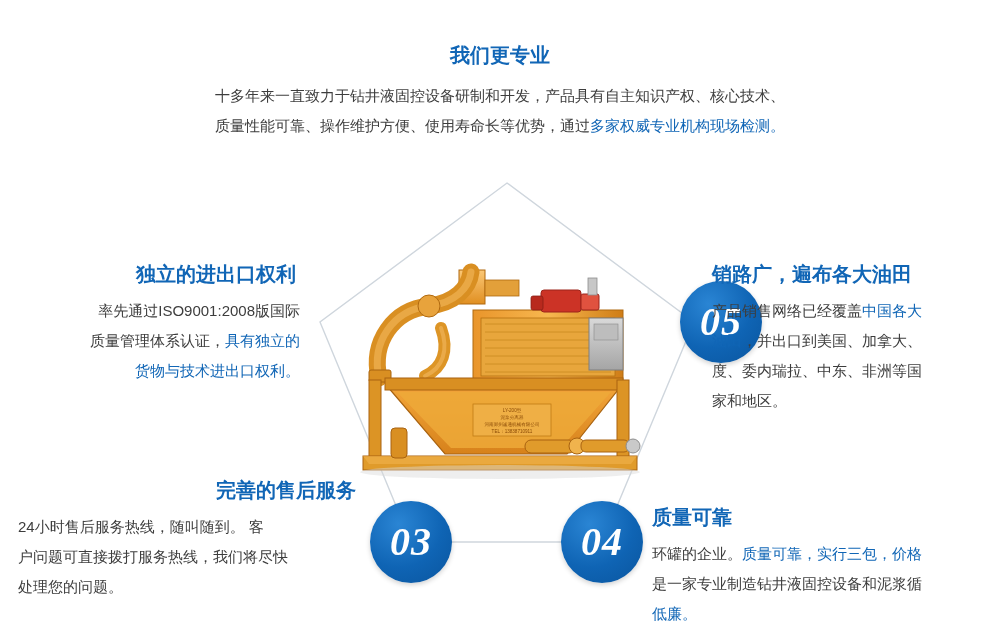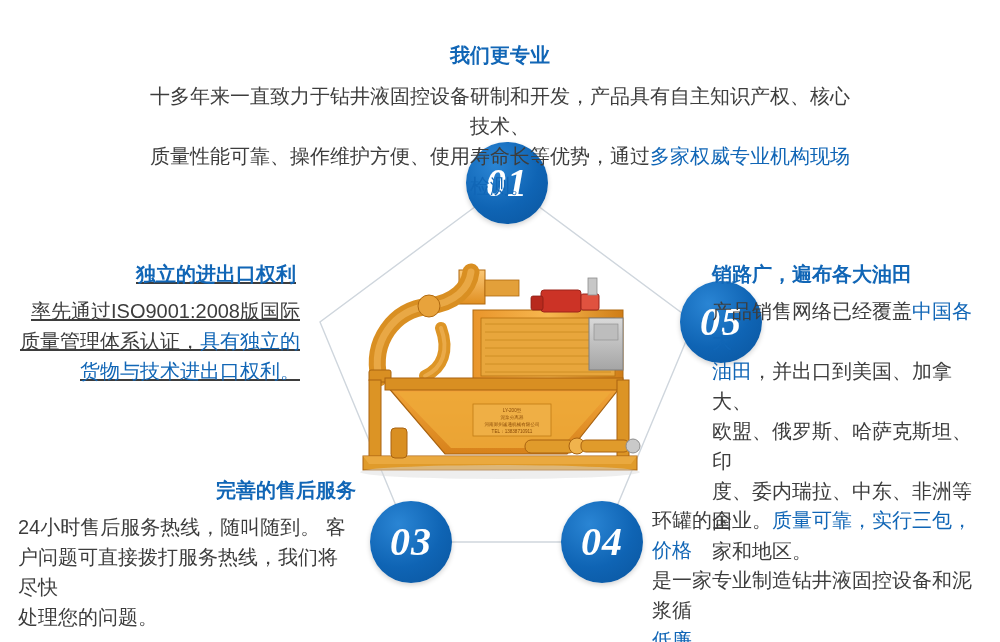--- a/index.html
+++ b/index.html
@@ -71,21 +71,21 @@
   .block { position: absolute; }
   .block .title {
     font-size: 20px;
     font-weight: bold;
     color: #1166b6;
     line-height: 1.2;
     margin-bottom: 10px;
     white-space: nowrap;
   }
   .block .body {
-    font-size: 20px;
+    font-size: 15px;
     line-height: 30px;
     color: #3d3d3d;
   }
   .hl { color: #1166b6; }
 
   
   #block-01 {
     left: 150px;
     top: 43px;
     width: 700px;
@@ -93,21 +93,20 @@
   }
   #block-01 .title { text-align: center; margin-bottom: 14px; }
   #block-01 .body { text-align: center; }
 
   
   #block-02 {
     left: 18px;
     top: 262px;
     width: 282px;
     text-align: right;
-    text-decoration: underline;
   }
   #block-02 .title { text-align: right; padding-right: 4px; }
 
   
   #block-05 {
     left: 712px;
     top: 262px;
     width: 278px;
     text-align: left;
   }
@@ -215,23 +214,20 @@
       <rect x="46" y="170" width="16" height="30" rx="4" fill="#d98f22" stroke="#a96310" stroke-width="1"></rect>
       <rect x="180" y="182" width="50" height="13" rx="6" fill="#e09b2b" stroke="#a96310" stroke-width="1"></rect>
       <circle cx="232" cy="188" r="8" fill="#f0b34d" stroke="#a96310" stroke-width="1"></circle>
       <rect x="236" y="182" width="48" height="12" rx="5" fill="#e09b2b" stroke="#a96310" stroke-width="1"></rect>
       <circle cx="288" cy="188" r="7" fill="#c9c9c9" stroke="#8d8d8d" stroke-width="1"></circle>
 
       <ellipse cx="155" cy="214" rx="140" ry="7" fill="#d9d9d9" opacity="0.45"></ellipse>
     </svg>
   </div>
 
-  <div class="num-circle" id="circle-01">
-    <span>01</span>
-  </div>
   <div class="num-circle" id="circle-03">
     <span>03</span>
   </div>
   <div class="num-circle" id="circle-04">
     <span>04</span>
   </div>
   <div class="num-circle" id="circle-05">
     <span>05</span>
   </div>
 
@@ -250,36 +246,36 @@
       <div><span>质量管理体系认证，</span><span class="hl">具有独立的</span></div>
       <div><span class="hl">货物与技术进出口权利。</span></div>
     </div>
   </div>
 
   <div class="block" id="block-05">
     <div class="title">销路广，遍布各大油田</div>
     <div class="body">
       <div><span>产品销售网络已经覆盖</span><span class="hl">中国各大</span></div>
       <div><span class="hl">油田</span><span>，并出口到美国、加拿大、</span></div>
-      <div><span>欧盟、俄罗斯、哈萨克斯坦、印</span></div>
       <div><span>度、委内瑞拉、中东、非洲等国</span></div>
       <div><span>家和地区。</span></div>
     </div>
   </div>
 
   <div class="block" id="block-03">
     <div class="title">完善的售后服务</div>
     <div class="body">
       <div><span>24小时售后服务热线，随叫随到。 客</span></div>
       <div><span>户问题可直接拨打服务热线，我们将尽快</span></div>
       <div><span>处理您的问题。</span></div>
     </div>
   </div>
 
   <div class="block" id="block-04">
+    <div class="title">质量可靠</div>
     <div class="body">
       <div><span>环罐的企业。</span><span class="hl">质量可靠，实行三包，价格</span></div>
       <div><span>是一家专业制造钻井液固控设备和泥浆循</span></div>
       <div><span class="hl">低廉。</span></div>
     </div>
   </div>
 
 </div>
 
 </body></html>

